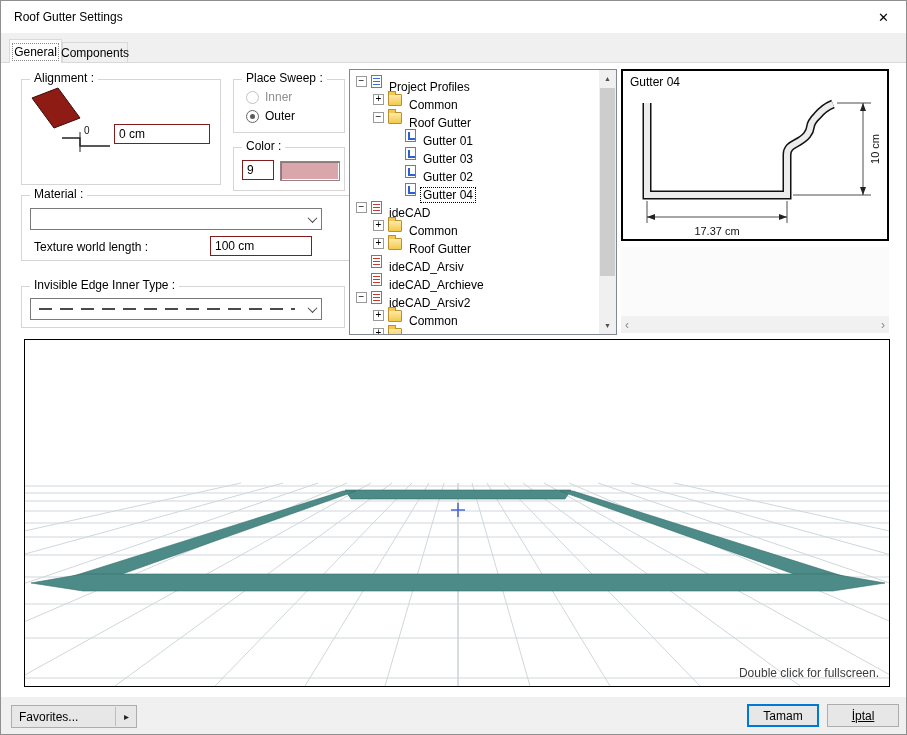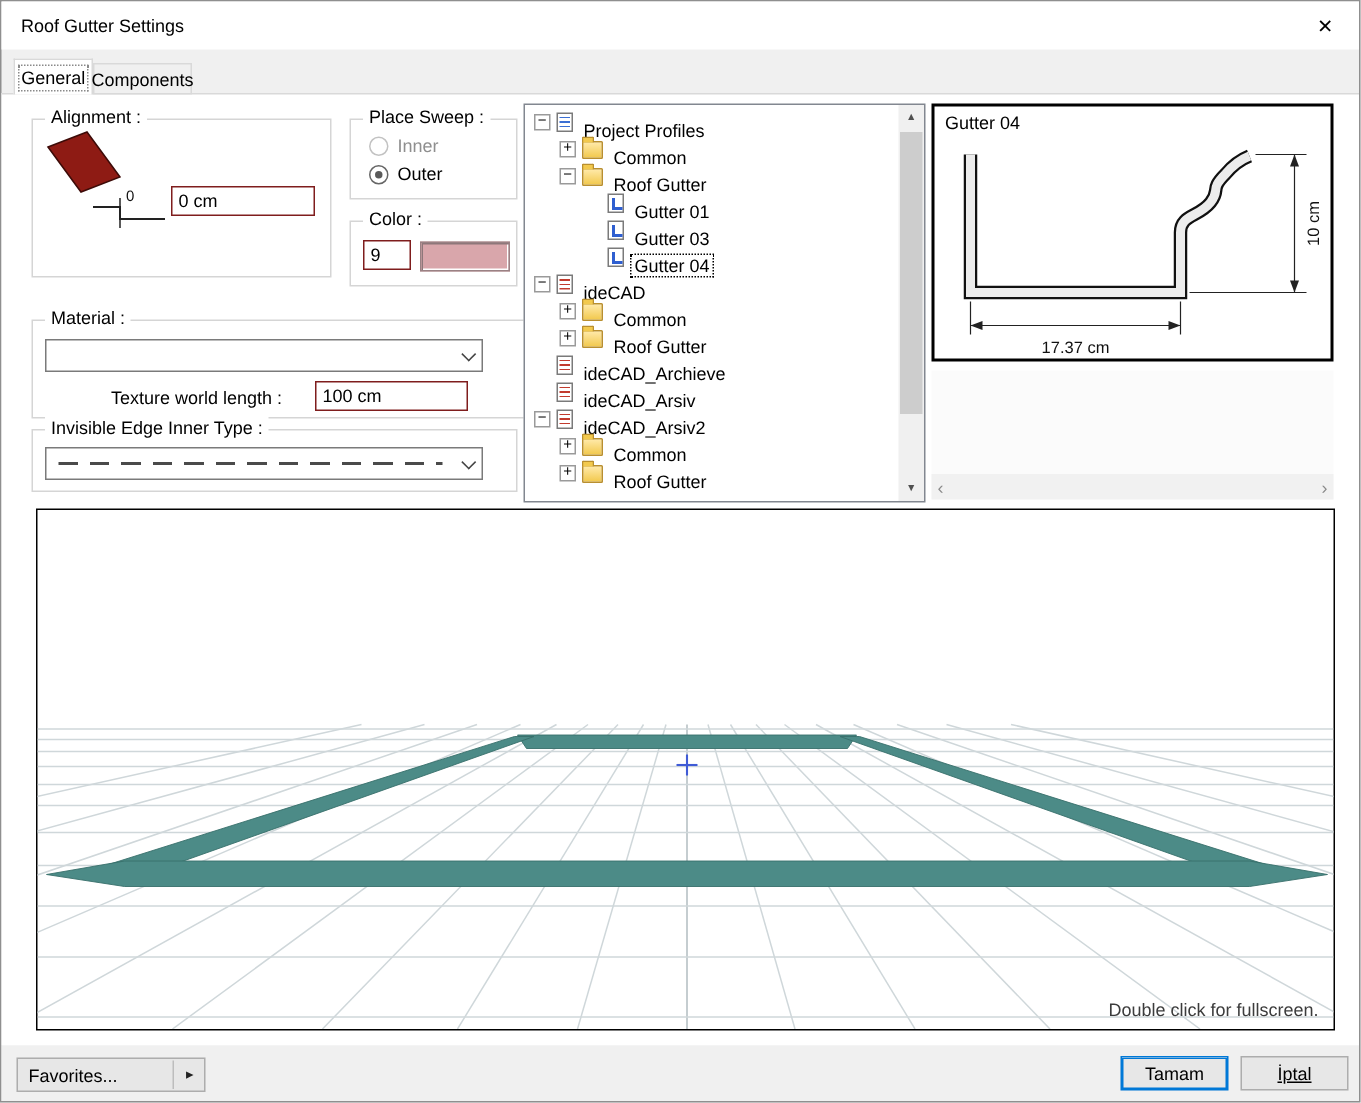--- a/index.html
+++ b/index.html
@@ -15,21 +15,21 @@
   .tab.inactive{left:61px;top:41px;width:66px;height:21px;background:#f0f0f0;}
   .focusdot{outline:1px dotted #8a8a8a;outline-offset:1px;}
   
   .page{position:absolute;left:0;top:61px;right:0;bottom:37px;background:#fff;border-top:1px solid #d9d9d9;}
   
   .group{position:absolute;border:1px solid #d5d5d5;background:#fff;box-sizing:border-box;z-index:2;}
   .glabel{position:absolute;top:-9px;left:8px;background:#fff;padding:0 4px;font-size:12px;white-space:nowrap;}
   .grp-alignment{left:20px;top:78px;width:200px;height:106px;}
   .grp-place{left:232px;top:78px;width:112px;height:54px;}
   .grp-color{left:232px;top:146px;width:112px;height:44px;}
-  .grp-material{left:20px;top:212px;width:392px;height:66px;}
+  .grp-material{left:20px;top:194px;width:392px;height:66px;}
   .grp-invisible{left:20px;top:285px;width:324px;height:42px;}
   
   .tinput{position:absolute;box-sizing:border-box;height:20px;border:1px solid #7f1d1d;background:#fff;
     font-family:"Liberation Sans", sans-serif;font-size:12px;padding:1px 4px;}
   .combo{position:absolute;box-sizing:border-box;height:22px;border:1px solid #7a7a7a;background:#fff;display:flex;align-items:center;}
   .combo-value{flex:1;padding:0 5px;font-size:12px;}
   .combo-arrow{width:18px;height:100%;display:flex;align-items:center;justify-content:center;}
   .combo-arrow::before{content:"";width:6px;height:6px;border-right:1.5px solid #444;border-bottom:1.5px solid #444;transform:rotate(45deg) translate(-1px,-1px);}
   .dashline{flex:1;height:2px;margin:0 8px;background:repeating-linear-gradient(90deg,#4a4a4a 0 13px,transparent 13px 21px);}
   
@@ -133,21 +133,21 @@
     <input class="tinput" style="left: 8px; top: 12px; width: 32px;" value="9">
     <div class="swatch"></div>
   </div>
 
   <div class="group grp-material">
     <span class="glabel">Material :</span>
     <div class="combo" style="left:8px;top:12px;width:292px;">
       <span class="combo-value"></span>
       <span class="combo-arrow"></span>
     </div>
-    <span style="position:absolute;left:12px;top:44px;margin-left:40px;">Texture world length :</span>
+    <span style="position:absolute;left:12px;top:44px;">Texture world length :</span>
     <div style="position:absolute;left:188px;top:40px;">
       <input class="tinput" style="position: static; width: 102px;" value="100 cm">
     </div>
   </div>
 
   <div class="group grp-invisible">
     <span class="glabel">Invisible Edge Inner Type :</span>
     <div class="combo" style="left:8px;top:11px;width:292px;">
       <span class="dashline"></span>
       <span class="combo-arrow"></span>
@@ -177,46 +177,51 @@
         <span class="tlabel">Gutter 01</span>
       </div>
       <div class="trow lvl2">
         <span class="exp-spacer"></span>
         <span class="ticon profile"></span>
         <span class="tlabel">Gutter 03</span>
       </div>
       <div class="trow lvl2">
         <span class="exp-spacer"></span>
         <span class="ticon profile"></span>
+        <span class="tlabel">Gutter 02</span>
+      </div>
+      <div class="trow lvl2">
+        <span class="exp-spacer"></span>
+        <span class="ticon profile"></span>
         <span class="tlabel sel">Gutter 04</span>
       </div>
       <div class="trow lvl0">
         <span class="exp">−</span>
         <span class="ticon docred"></span>
         <span class="tlabel">ideCAD</span>
       </div>
       <div class="trow lvl1">
         <span class="exp">+</span>
         <span class="ticon folder"></span>
         <span class="tlabel">Common</span>
       </div>
       <div class="trow lvl1">
         <span class="exp">+</span>
         <span class="ticon folder"></span>
         <span class="tlabel">Roof Gutter</span>
       </div>
       <div class="trow lvl0">
         <span class="exp-spacer"></span>
         <span class="ticon docred"></span>
+        <span class="tlabel">ideCAD_Arsiv</span>
+      </div>
+      <div class="trow lvl0">
+        <span class="exp-spacer"></span>
+        <span class="ticon docred"></span>
         <span class="tlabel">ideCAD_Archieve</span>
-      </div>
-      <div class="trow lvl0">
-        <span class="exp-spacer"></span>
-        <span class="ticon docred"></span>
-        <span class="tlabel">ideCAD_Arsiv</span>
       </div>
       <div class="trow lvl0">
         <span class="exp">−</span>
         <span class="ticon docred"></span>
         <span class="tlabel">ideCAD_Arsiv2</span>
       </div>
       <div class="trow lvl1">
         <span class="exp">+</span>
         <span class="ticon folder"></span>
         <span class="tlabel">Common</span>

